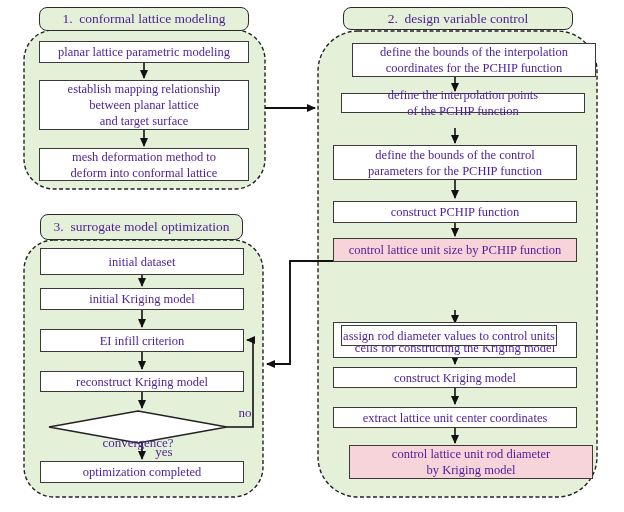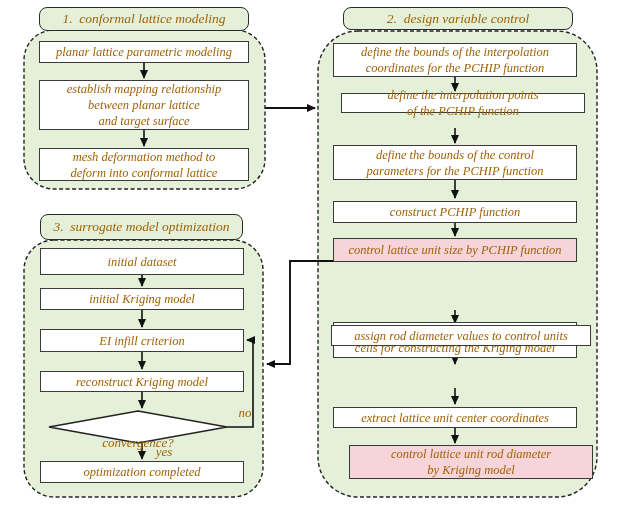--- a/index.html
+++ b/index.html
@@ -1,18 +1,18 @@
 <!DOCTYPE html>
 <html><head>
 <meta charset="utf-8">
 <style>
   html,body{margin:0;padding:0;background:#ffffff;}
   .canvas{
     position:relative;width:624px;height:512px;background:#ffffff;overflow:hidden;
-    font-family:"Liberation Serif","DejaVu Serif",serif;color:#a16207;font-style:italic;
+    font-family:"Liberation Serif","DejaVu Serif",serif;color:#4c1d95;
   }
   .canvas svg{position:absolute;left:0;top:0;}
   .fbox{
     position:absolute;background:#ffffff;border:1.4px solid #3a3a3a;
     display:flex;align-items:center;justify-content:center;text-align:center;
     white-space:pre;font-size:12.5px;line-height:16px;box-sizing:border-box;
   }
   .fbox.highlight{background:#f6d4d9;}
   .titlebox{
     position:absolute;background:#e4f0d8;border:1.5px solid #2b2b2b;border-radius:8px;
@@ -72,31 +72,32 @@
   <div class="titlebox" style="left:343px;top:7px;width:230px;height:23px;">2.&nbsp; design variable control</div>
   <div class="titlebox" style="left:40px;top:214px;width:203px;height:26px;">3.&nbsp; surrogate model optimization</div>
 
   <div class="fbox" style="left:39px;top:41px;width:210px;height:22px;">planar lattice parametric modeling</div>
   <div class="fbox" style="left:39px;top:80px;width:210px;height:50px;">establish mapping relationship
 between planar lattice
 and target surface</div>
   <div class="fbox" style="left:39px;top:148px;width:210px;height:33px;">mesh deformation method to
 deform into conformal lattice</div>
 
-  <div class="fbox" style="left:333px;top:43px;width:244px;height:34px;">define the bounds of the interpolation
+  <div class="fbox" style="left:352px;top:43px;width:244px;height:34px;">define the bounds of the interpolation
 coordinates for the PCHIP function</div>
   <div class="fbox" style="left:341px;top:93px;width:244px;height:20px;">define the interpolation points
 of the PCHIP function</div>
   <div class="fbox" style="left:333px;top:145px;width:244px;height:35px;">define the bounds of the control
 parameters for the PCHIP function</div>
   <div class="fbox" style="left:333px;top:201px;width:244px;height:22px;">construct PCHIP function</div>
   <div class="fbox highlight" style="left:333px;top:238px;width:244px;height:24px;">control lattice unit size by PCHIP function</div>
   <div class="fbox" style="left:333px;top:274px;width:244px;height:36px;margin-top:48px;">extract the center coordinates of the unit
 cells for constructing the Kriging model</div>
-  <div class="fbox" style="left:331px;top:325px;width:260px;height:21px;">assign rod diameter values to control units</div>
+  <div class="fbox" style="left:341px;top:325px;width:216px;height:21px;">assign rod diameter values to control units</div>
+  <div class="fbox" style="left:333px;top:367px;width:244px;height:21px;">construct Kriging model</div>
   <div class="fbox" style="left:333px;top:407px;width:244px;height:21px;">extract lattice unit center coordinates</div>
   <div class="fbox highlight" style="left:333px;top:445px;width:244px;height:34px;margin-left:16px;">control lattice unit rod diameter
 by Kriging model</div>
 
   <div class="fbox" style="left:40px;top:248px;width:204px;height:27px;">initial dataset</div>
   <div class="fbox" style="left:40px;top:288px;width:204px;height:22px;">initial Kriging model</div>
   <div class="fbox" style="left:40px;top:329px;width:204px;height:23px;">EI infill criterion</div>
   <div class="fbox" style="left:40px;top:371px;width:204px;height:21px;">reconstruct Kriging model</div>
   <div class="fbox" style="left:40px;top:461px;width:204px;height:22px;">optimization completed</div>
 

